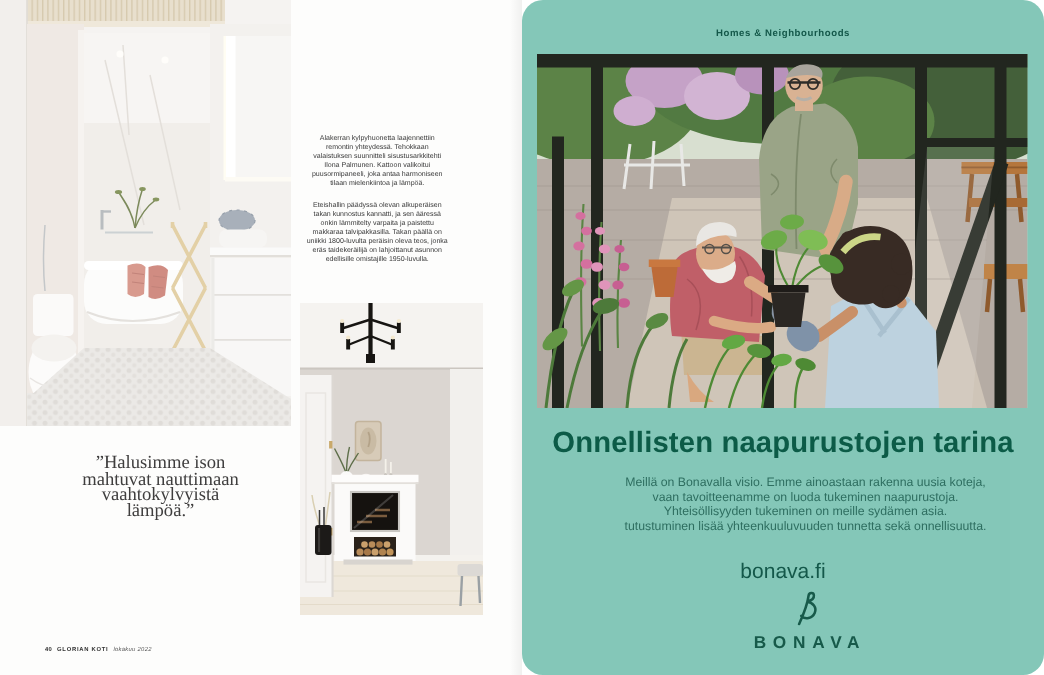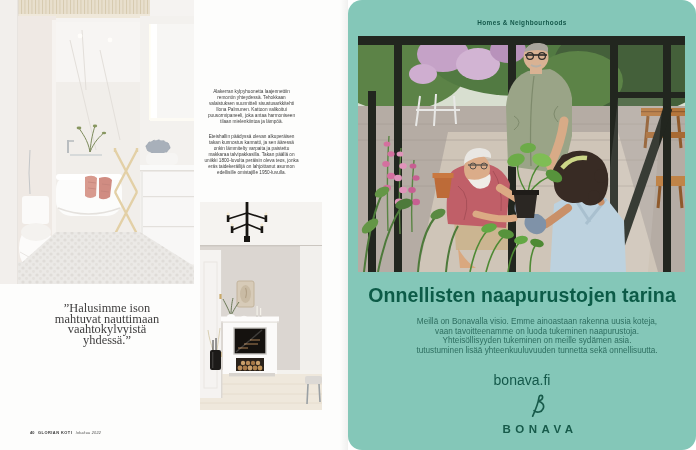--- a/index.html
+++ b/index.html
@@ -130,21 +130,21 @@
 
     <div class="captions">
       <p>Alakerran kylpyhuonetta laajennettiin remontin yhteydessä. Tehokkaan valaistuksen suunnitteli sisustusarkkitehti Ilona Palmunen. Kattoon valikoitui puusormipaneeli, joka antaa harmoniseen tilaan mielenkiintoa ja lämpöä.</p>
       <p>Eteishallin päädyssä olevan alkuperäisen takan kunnostus kannatti, ja sen ääressä onkin lämmitelty varpaita ja paistettu makkaraa talvipakkasilla. Takan päällä on uniikki 1800-luvulta peräisin oleva teos, jonka eräs taidekeräilijä on lahjoittanut asunnon edellisille omistajille 1950-luvulla.</p>
     </div>
 
     <div class="quote">
       <div>”Halusimme ison</div>
       <div>mahtuvat nauttimaan</div>
       <div>vaahtokylvyistä</div>
-      <div>yhdessä.”</div>
+      <div>lämpöä.”</div>
     </div>
 
     <svg class="fireplace-photo" viewBox="0 0 122 208" preserveAspectRatio="none">
       <rect width="122" height="208" fill="#dbd6d1"></rect>
       <rect x="0" y="0" width="122" height="44" fill="#f5f3f0"></rect>
       <rect x="0" y="43" width="122" height="1.4" fill="#cbc6c0"></rect>
       <rect x="100" y="44" width="22" height="164" fill="#f2f0ed"></rect>
 
       <g>
         <rect x="45.6" y="0" width="2.8" height="38" fill="#171512"></rect>

